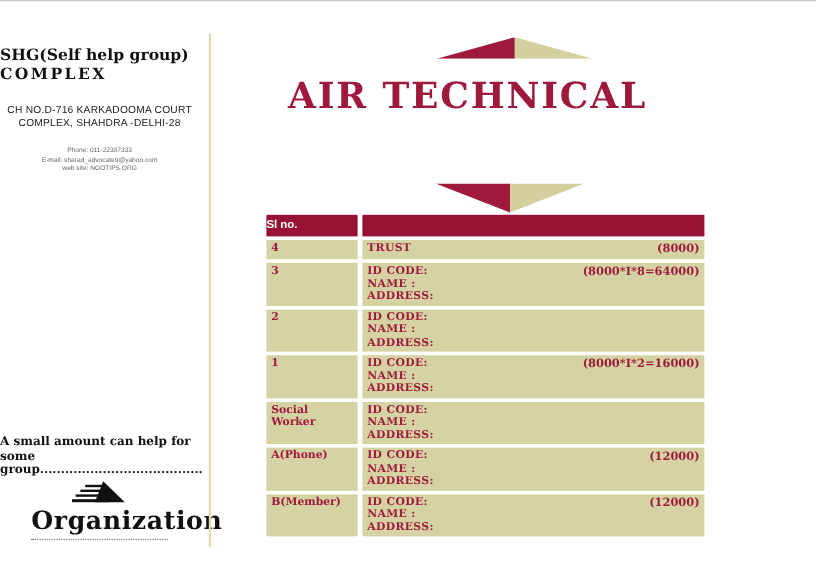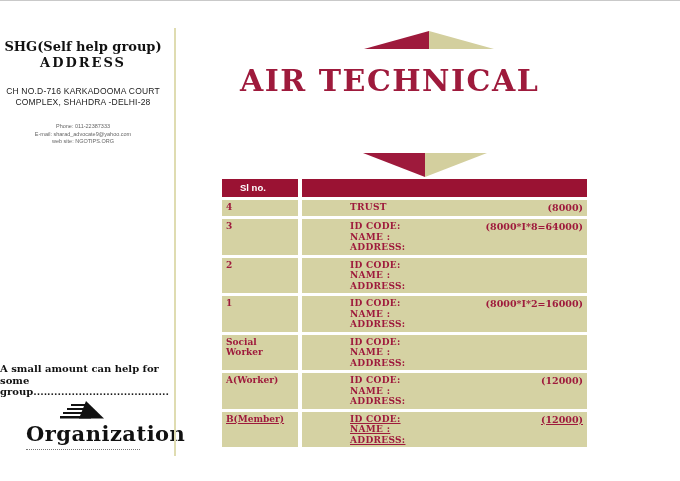--- a/index.html
+++ b/index.html
@@ -5,21 +5,21 @@
   * { margin:0; padding:0; box-sizing:border-box; }
   html,body { width:680px; height:481px; }
   body {
     position:relative;
     width:680px; height:481px;
     background:#ffffff;
     border-top:1px solid #c9c9c9;
     font-family:"DejaVu Serif", serif;
     overflow:hidden;
   }
-  .org-title { position:absolute; left:0; top:38px; width:166px; text-align:center;
+  .org-title { position:absolute; left:0; top:38px; width:166px; 
     font-weight:bold; font-size:13px; line-height:16px; color:#111; }
   .org-title .l2 { letter-spacing:2px; }
   .org-address { position:absolute; left:0; top:85px; width:166px; text-align:center;
     font-family:"Liberation Sans", sans-serif; font-size:8.5px; line-height:11px;
     color:#222; letter-spacing:.2px; }
   .org-contact { position:absolute; left:0; top:122px; width:166px; text-align:center;
     font-family:"Liberation Sans", sans-serif; font-size:5.5px; line-height:7.5px; color:#666; }
   .quote { position:absolute; left:0; top:362px; width:166px; text-align:left;
     font-weight:bold; font-size:10px; line-height:11.5px; color:#111; }
   .logo-wrap { position:absolute; left:0; top:398px; width:166px; text-align:center; }
@@ -35,39 +35,39 @@
     color:#9e1a3c; font-weight:bold; font-size:30px; line-height:34px; letter-spacing:1.5px;
     white-space:nowrap; }
 
   
   table.trust { position:absolute; left:218px; top:175px; width:373px;
     border-collapse:separate; border-spacing:4px 3px; table-layout:fixed; }
   table.trust td { vertical-align:top; }
   td.c1 { width:76px; }
   td.th { background:#9a1233; height:18px; color:#fff;
     font-family:"Liberation Sans", sans-serif; font-weight:bold; font-size:9.5px;
-    padding:3px 4px 0 18px; }
+    padding:3px 4px 0 0; }
   td.cell { background:#d5d2a3; color:#9e1a3c; font-weight:bold; font-size:9px;
     padding:2px 4px; }
   td.h1 { height:16px; }
   td.h3 { height:32px; }
-  td.h3b { height:24px;text-decoration:underline; }
+  td.h3b { height:24px; }
   .flexcell { display:flex; justify-content:space-between; align-items:flex-start; }
-  .lines span { display:block; line-height:10.5px; letter-spacing:.3px;margin-left:44px; }
+  .lines span { display:block; line-height:10.5px; letter-spacing:.3px; }
   .amt { font-size:9.5px; white-space:nowrap; }
   .sl-num { font-size:9px; }
   .sl-tiny { font-size:5.5px; letter-spacing:0; }
   .sl-member { font-weight:normal; font-size:8.5px; }
 </style>
 </head>
 <body>
 
 <div class="org-title">
   <div class="l1">SHG(Self help group)</div>
-  <div class="l2">ADDRESS</div>
+  <div class="l2">COMPLEX</div>
 </div>
 
 <div class="org-address">
   <div>CH NO.D-716 KARKADOOMA COURT</div>
   <div>COMPLEX, SHAHDRA -DELHI-28</div>
 </div>
 
 <div class="org-contact">
   <div>Phone: 011-22387333</div>
   <div>E-mail: sharad_advocate9@yahoo.com</div>
@@ -180,21 +180,21 @@
           <span>ID CODE:</span>
           <span>NAME  :</span>
           <span>ADDRESS:</span>
         </div>
         <span class="amt"></span>
       </div>
     </td>
   </tr>
 
   <tr>
-    <td class="cell c1 h3 sl-member">A(Worker)</td>
+    <td class="cell c1 h3 sl-member">A(Phone)</td>
     <td class="cell h3">
       <div class="flexcell">
         <div class="lines">
           <span>ID CODE:</span>
           <span>NAME  :</span>
           <span>ADDRESS:</span>
         </div>
         <span class="amt">(12000)</span>
       </div>
     </td>

